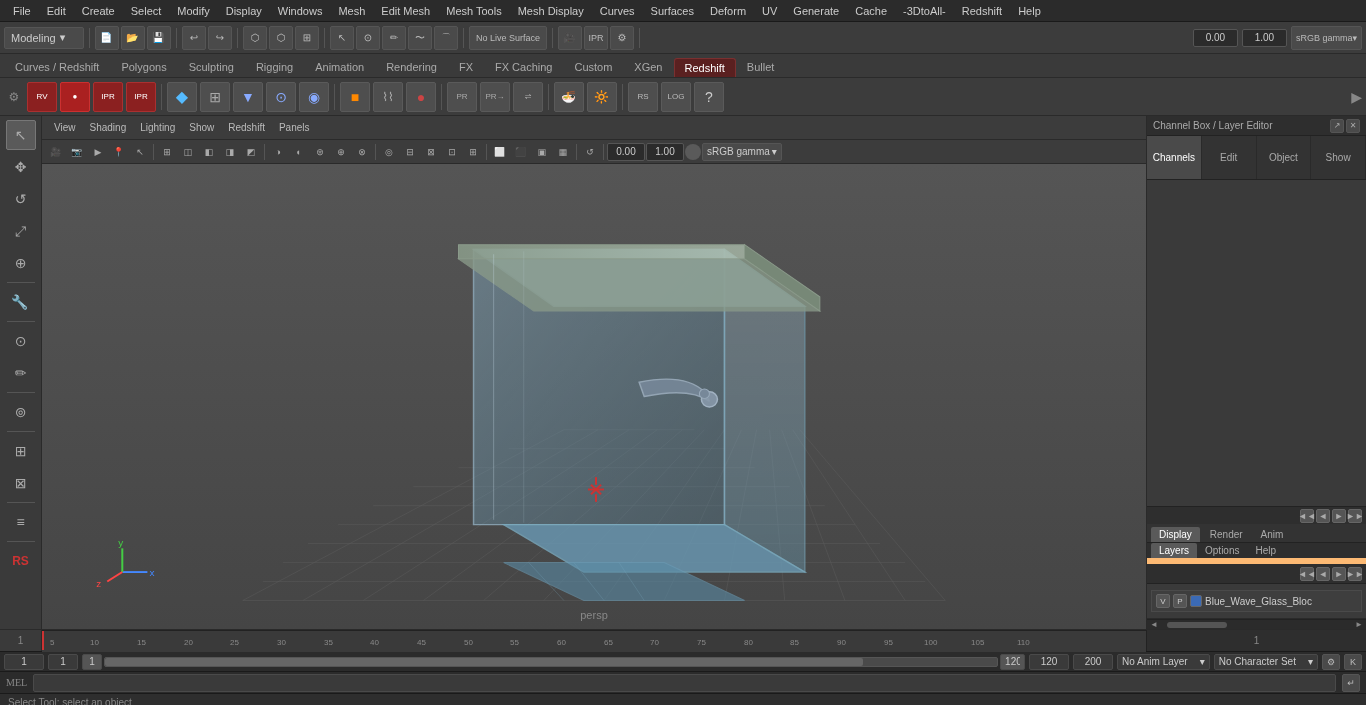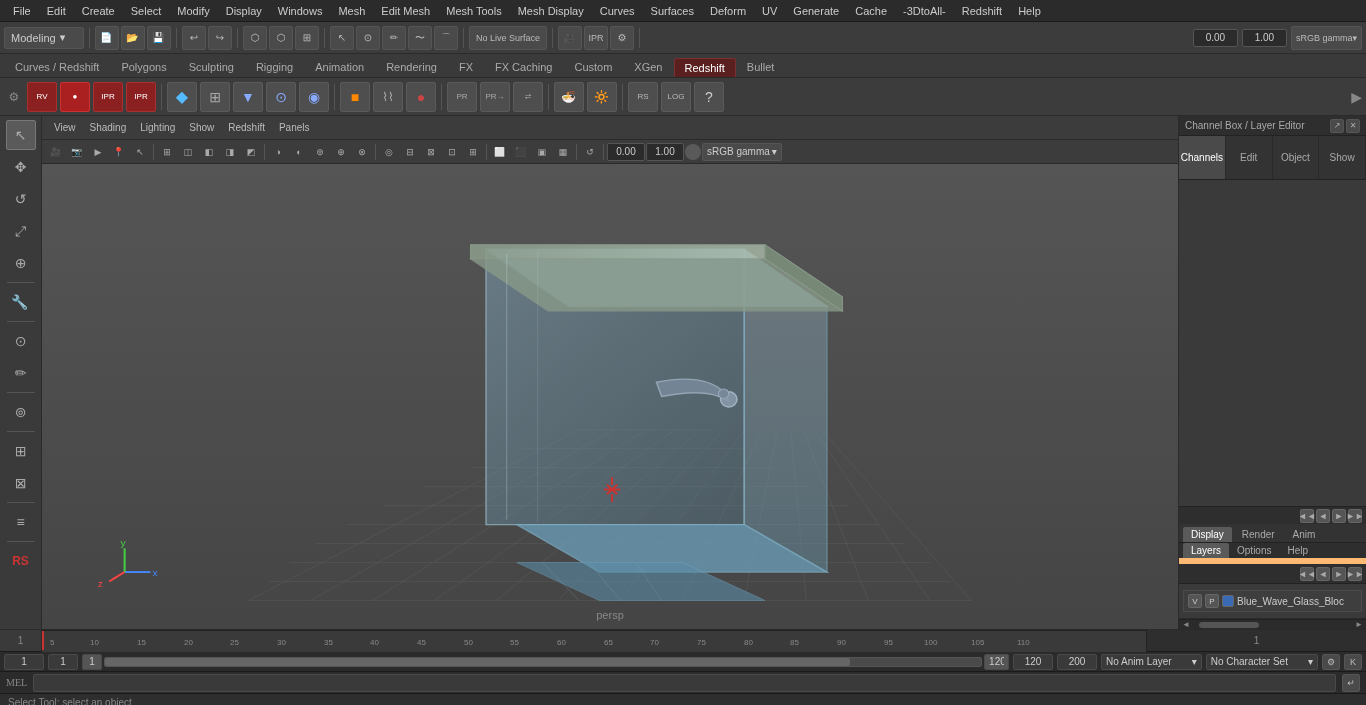--- a/index.html
+++ b/index.html
@@ -279,21 +279,21 @@
       bottom: 8px;
       left: 50%;
       transform: translateX(-50%);
       color: #888;
       font-size: 11px;
       pointer-events: none;
     }
 
     
     #right-panel {
-      width: 188px;
+      width: 220px;
       background: #3a3a3a;
       border-left: 1px solid #2a2a2a;
       display: flex;
       flex-direction: column;
     }
     #right-panel-header {
       height: 20px;
       background: #2e2e2e;
       display: flex;
       align-items: center;
@@ -492,21 +492,21 @@
     .bottom-dropdown {
       height: 16px;
       background: #3a3a3a;
       border: 1px solid #4a4a4a;
       border-radius: 2px;
       padding: 0 4px;
       font-size: 10px;
       color: #ccc;
       display: flex;
       align-items: center;
-      gap: 20px;
+      gap: 12px;
       cursor: pointer;
     }
 
     
     #status-bar {
       height: 18px;
       background: #2e2e2e;
       border-top: 1px solid #1a1a1a;
       display: flex;
       align-items: center;

